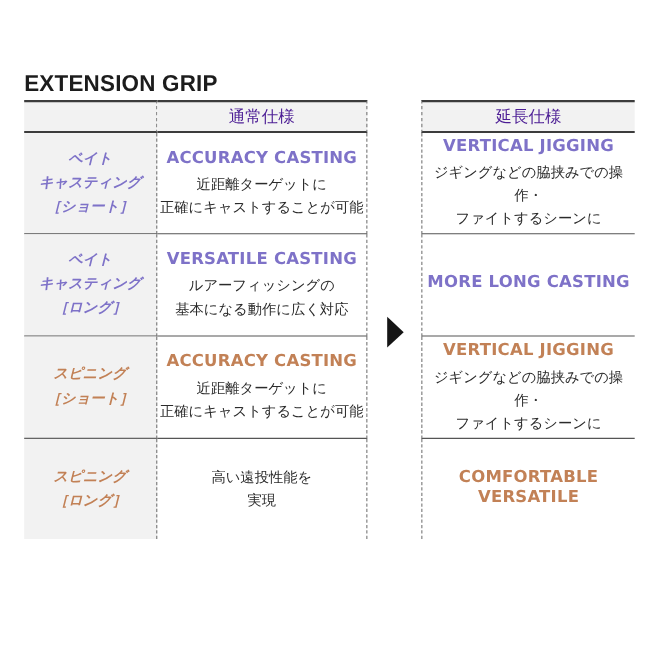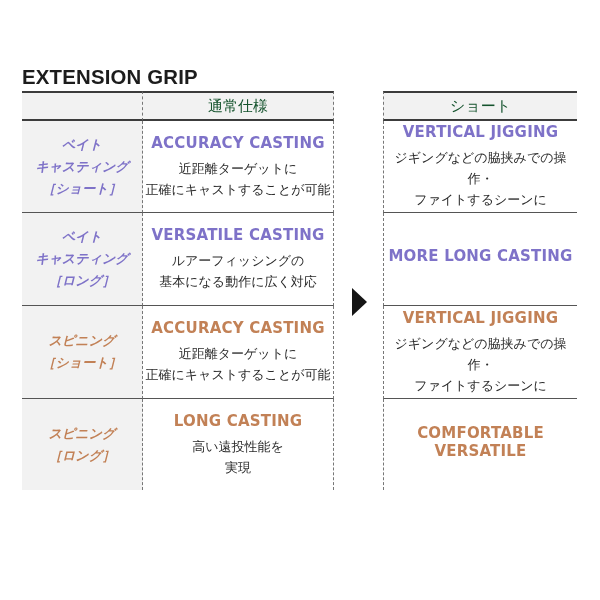--- a/index.html
+++ b/index.html
@@ -25,21 +25,21 @@
   .row { display: contents; }
   .cell {
     display: flex; flex-direction: column;
     align-items: center; justify-content: center;
     text-align: center; min-width: 0;
   }
   .hcell {
     background: var(--cell-bg, #f2f2f2);
     border-top: 2px solid var(--border-strong, #3c3c3c);
     border-bottom: 2px solid var(--border-strong, #3c3c3c);
-    font-size: 15px; color: #14532d;
+    font-size: 15px; color: #4c1d95;
   }
   .lcell {
     background: var(--cell-bg, #f2f2f2);
     font-size: 13px; font-weight: 700; line-height: 22px;
     white-space: pre-line;
     font-style: italic;
   }
   .bb { border-bottom: 1px solid var(--border-row, #555555); }
   .dr { border-right: 1px dashed var(--dash, #777777); }
   .dl { border-left: 1px dashed var(--dash, #777777); }
@@ -61,21 +61,21 @@
 </head>
 <body>
 
 <h1 class="page-title">EXTENSION GRIP</h1>
 
 <div class="comp-table">
 
   <div class="cell hcell dr"></div>
   <div class="cell hcell dr">通常仕様</div>
   <div class="cell gapcell"></div>
-  <div class="cell hcell dl">ショート</div>
+  <div class="cell hcell dl">延長仕様</div>
 
   <div class="row" data-accent="purple">
     <div class="cell lcell dr bb">ベイト
 キャスティング
 ［ショート］</div>
     <div class="cell dr bb">
       <div class="ft">ACCURACY CASTING</div>
       <div class="fd">近距離ターゲットに
 正確にキャストすることが可能</div>
     </div>
@@ -115,21 +115,20 @@
       <div class="ft">VERTICAL JIGGING</div>
       <div class="fd">ジギングなどの脇挟みでの操作・
 ファイトするシーンに</div>
     </div>
   </div>
 
   <div class="row" data-accent="orange">
     <div class="cell lcell dr">スピニング
 ［ロング］</div>
     <div class="cell dr">
-      <div class="ft">LONG CASTING</div>
       <div class="fd">高い遠投性能を
 実現</div>
     </div>
     <div class="cell gapcell"></div>
     <div class="cell dl">
       <div class="ft">COMFORTABLE VERSATILE</div>
     </div>
   </div>
 
   <div class="arrow"></div>

